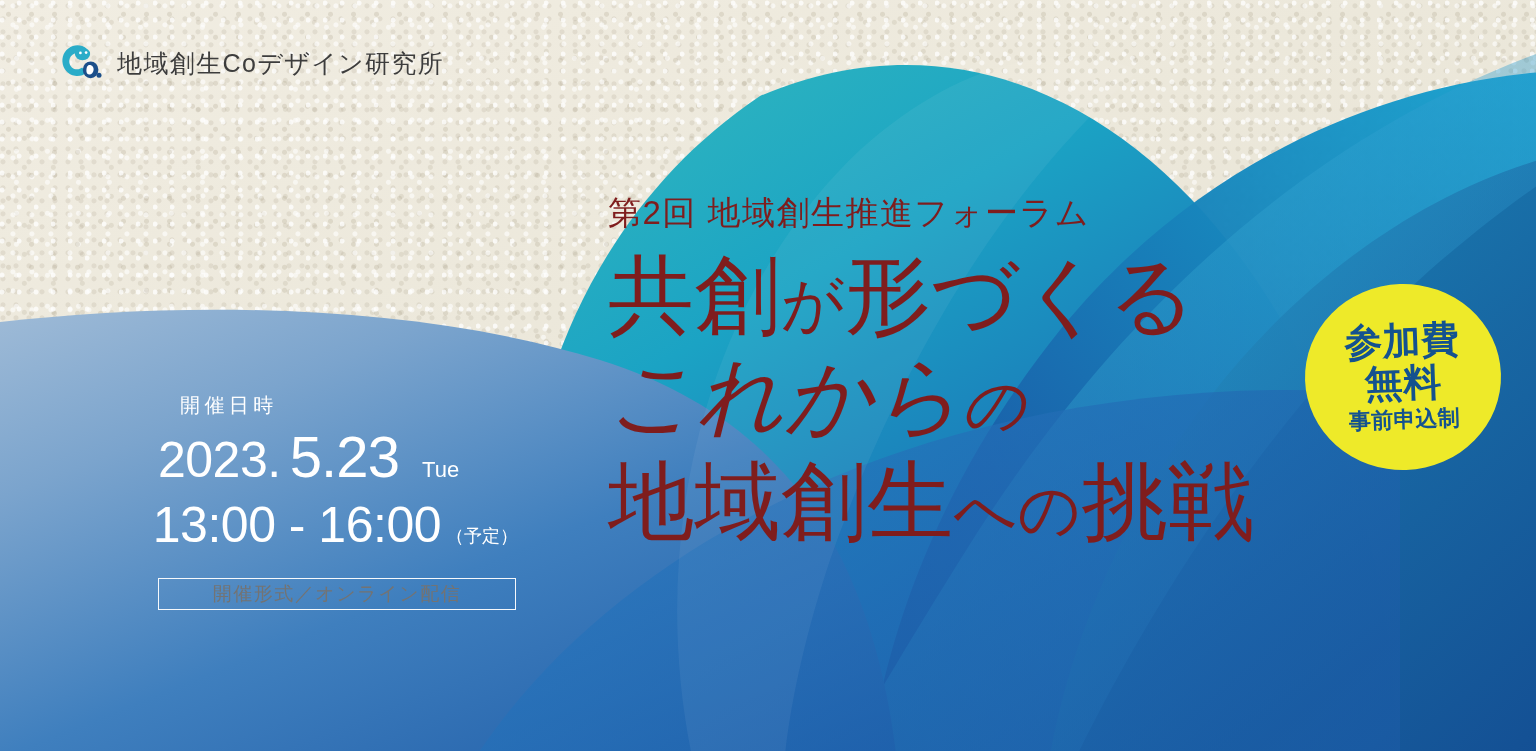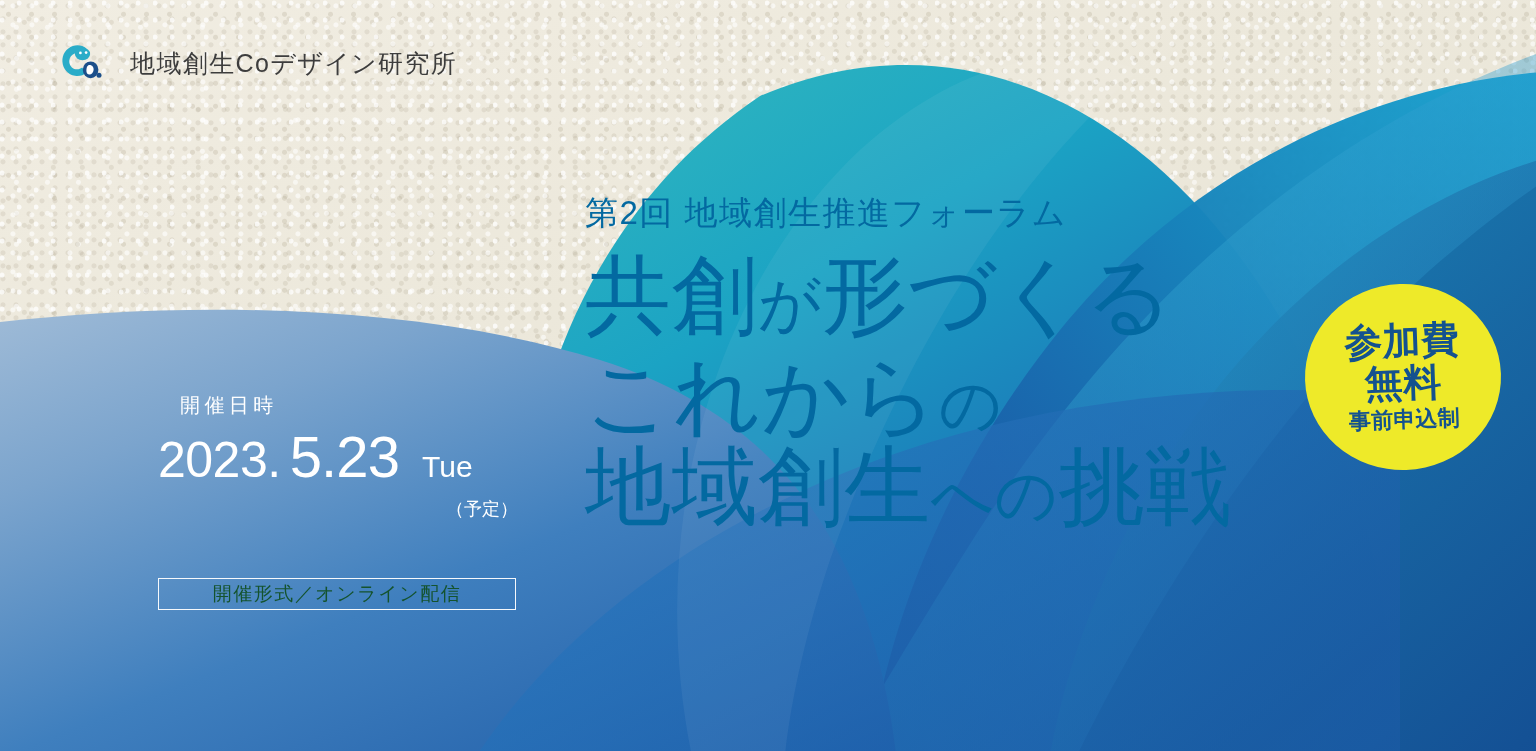--- a/index.html
+++ b/index.html
@@ -29,21 +29,21 @@
       linear-gradient(160deg,#f1ede2 0%,#eae6d8 55%,#e6e1d2 100%);
     background-size:17px 17px,23px 23px,19px 19px,29px 29px,31px 31px,13px 13px,100% 100%;
     opacity:1;
   }
   
   #art { position:absolute; inset:0; }
 
   
   #logo {
     position:absolute; left:56px; top:41px;
-    display:flex; align-items:center; gap:26px;
+    display:flex; align-items:center; gap:13px;
   }
   #logo .mark { width:48px; height:44px; display:block; }
   #logo .name {
     font-size:25px; color:#3d3d3d; letter-spacing:.055em;
     font-family:"Liberation Sans", sans-serif; white-space:nowrap;
   }
 
   
   #datecard {
     position:absolute; left:158px; top:392px;
@@ -52,53 +52,53 @@
   #datecard .label {
     font-size:20px; font-weight:normal; letter-spacing:.22em;
     margin-left:22px; margin-bottom:9px;
   }
   #datecard .dateline {
     display:flex; align-items:baseline; justify-content:flex-start;
     gap:9px; line-height:1; white-space:nowrap;
   }
   #datecard .yr   { font-size:50px; letter-spacing:-.01em; }
   #datecard .md   { font-size:58px; letter-spacing:-.015em; }
-  #datecard .dow  { font-size:30px; margin-left:14px; }
+  #datecard .dow  { font-size:22px; margin-left:14px; }
   #datecard .timeline {
     display:flex; align-items:baseline; justify-content:flex-end;
     line-height:1; margin-top:14px; white-space:nowrap;
   }
   #datecard .tm   { font-size:50px; letter-spacing:-.01em; }
   #datecard .note { font-size:18px; margin-left:5px; }
   #formatbox {
     position:absolute; left:158px; top:578px;
     width:358px; height:32px;
     border:1.6px solid rgba(255,255,255,.95);
     display:flex; align-items:center; justify-content:center;
   }
   #formatbox span {
-    font-size:19px; color:#14532d; letter-spacing:.08em; white-space:nowrap;
+    font-size:19px; color:#737373; letter-spacing:.08em; white-space:nowrap;
   }
 
   
   #headline {
-    position:absolute; left:585px; top:196px;
-    color:#0369a1; line-height:1;
+    position:absolute; left:608px; top:196px;
+    color:#7f1d1d; line-height:1;
   }
   #headline .kicker {
     font-size:33px; letter-spacing:.045em; white-space:nowrap;
     margin-bottom:22px; font-weight:500;
   }
   #headline .hl {
     white-space:nowrap; line-height:1.04;
     font-size:86px; letter-spacing:.005em; font-weight:500;
   }
   #headline .hl .sm { font-size:62px; }
   #headline .hl.l1 { margin-bottom:12px; }
-  #headline .hl.l2 { margin-bottom:0; }
+  #headline .hl.l2 { margin-bottom:15px;font-style:italic; }
 
   
   #badge {
     position:absolute; left:1305px; top:284px;
     width:196px; height:186px;
     background:#eeea29;
     border-radius:50%;
     display:flex; flex-direction:column;
     align-items:center; justify-content:center;
     color:#14528f;
@@ -212,20 +212,21 @@
   </div>
 
   <div id="datecard">
     <div class="label">開催日時</div>
     <div class="dateline">
       <span class="yr">2023.</span>
       <span class="md">5.23</span>
       <span class="dow">Tue</span>
     </div>
     <div class="timeline">
+      <span class="tm">13:00 - 16:00</span>
       <span class="note">（予定）</span>
     </div>
   </div>
 
   <div id="formatbox">
     <span>開催形式／オンライン配信</span>
   </div>
 
   <div id="badge">
     <div class="b1">参加費</div>

